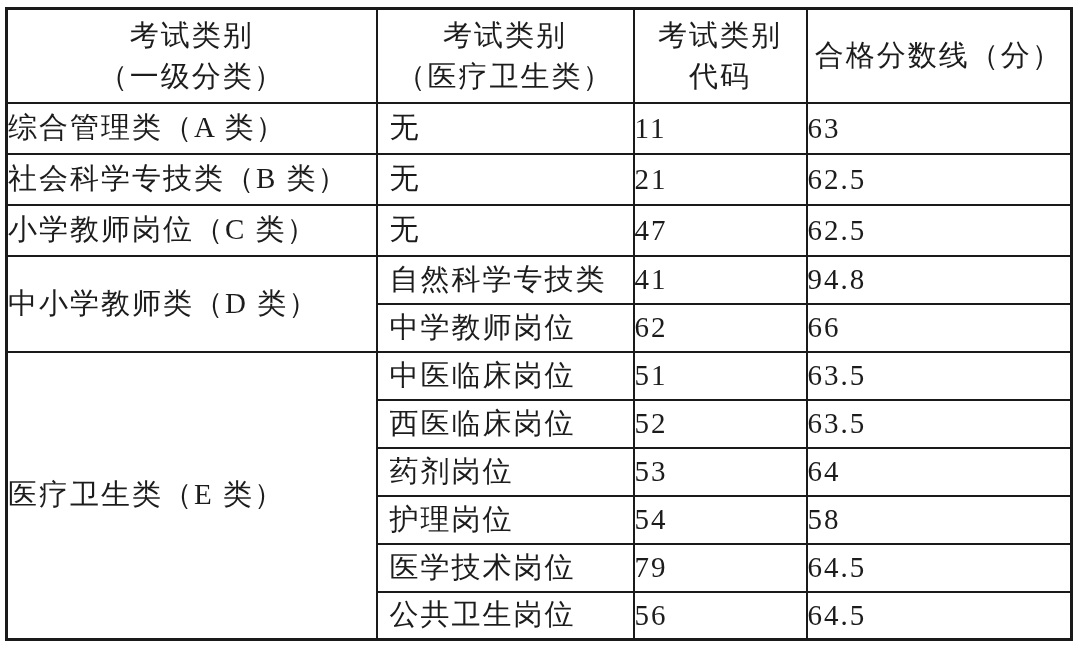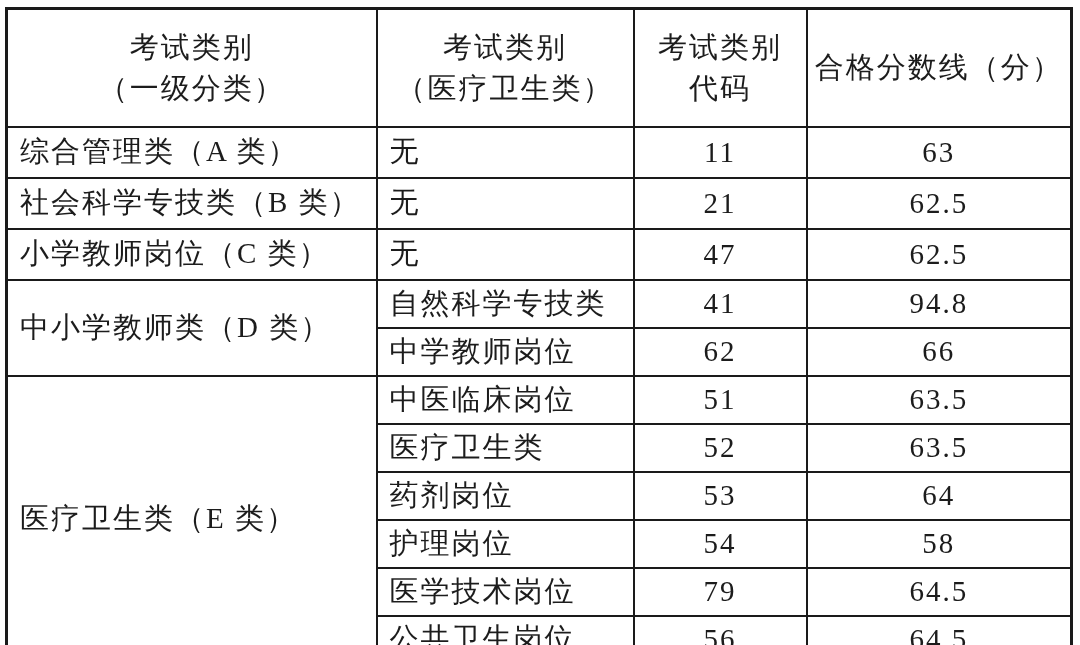--- a/index.html
+++ b/index.html
@@ -23,27 +23,27 @@
     border: 3px solid var(--border-color);
   }
   .score-table th, .score-table td {
     border: 2px solid var(--border-color);
     font-size: 29px;
     font-weight: normal;
     letter-spacing: 2px;
     vertical-align: middle;
     overflow: hidden;
   }
-  .score-table thead tr { height: 118px; }
+  .score-table thead tr { height: 94px; }
   .score-table tbody tr { height: 48px; }
   .score-table tbody tr.tall { height: 51px; }
   .score-table th { text-align: center; line-height: 41px; }
-  td.cat { text-align: left; padding-left: 12px; }
+  td.cat { text-align: left; }
   td.sub { text-align: left; padding-left: 12px; }
-  td.num { text-align: center; }
+  td.num { }
 </style>
 </head>
 <body>
 
 <table class="score-table">
   <colgroup>
     <col style="width:370px">
     <col style="width:257px">
     <col style="width:173px">
     <col style="width:265px">
@@ -97,21 +97,21 @@
       <td class="num">62</td>
       <td class="num">66</td>
     </tr>
     <tr>
       <td class="cat" rowspan="6">医疗卫生类（E 类）</td>
       <td class="sub">中医临床岗位</td>
       <td class="num">51</td>
       <td class="num">63.5</td>
     </tr>
     <tr>
-      <td class="sub">医疗卫生类</td>
+      <td class="sub">西医临床岗位</td>
       <td class="num">52</td>
       <td class="num">63.5</td>
     </tr>
     <tr>
       <td class="sub">药剂岗位</td>
       <td class="num">53</td>
       <td class="num">64</td>
     </tr>
     <tr>
       <td class="sub">护理岗位</td>

